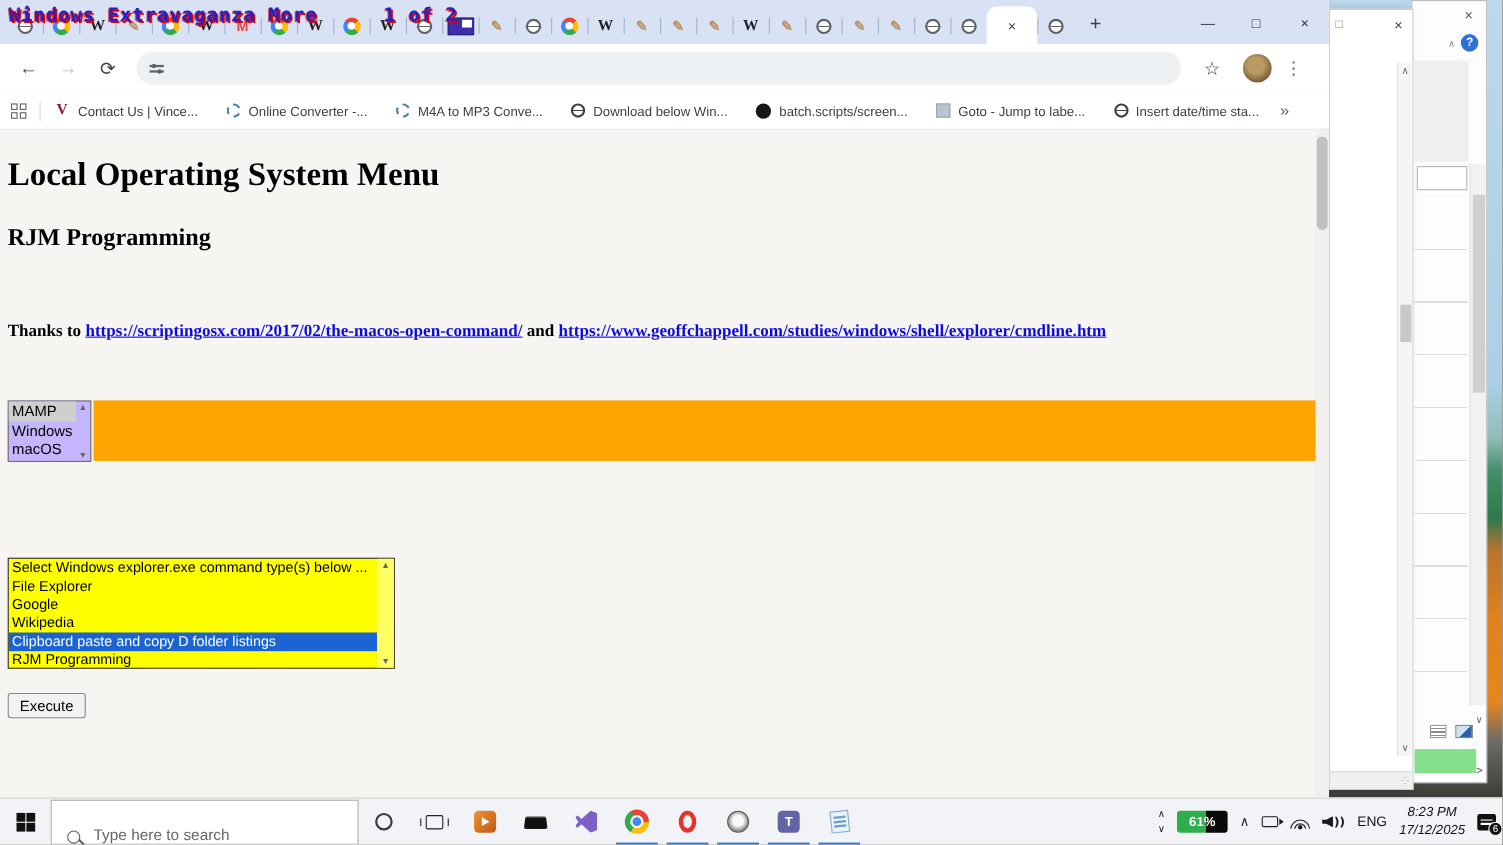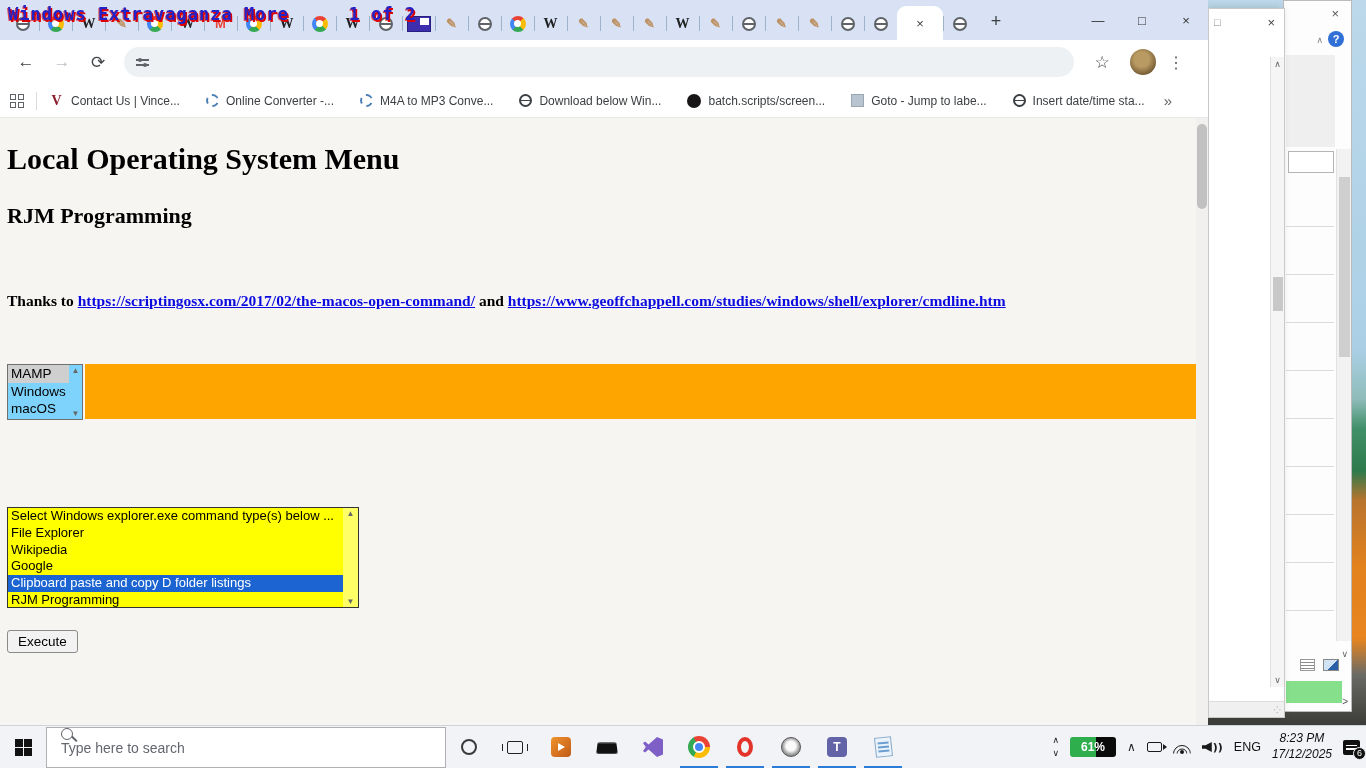--- a/index.html
+++ b/index.html
@@ -76,21 +76,21 @@
   #date-row{position:absolute;left:7px;top:127px;display:flex;align-items:center;gap:14px;}
   #date-head{font-size:17px;font-weight:bold;}
   .mini-btn{display:flex;align-items:center;gap:6px;background:#f5f5f5;border:1px solid #8a8a8a;border-radius:3px;padding:3px 9px;font:13.5px "Liberation Sans",sans-serif;color:#000;cursor:pointer;}
   .emailic{width:16px;height:12px;background:#fff;border:1px solid #b5b5b5;border-radius:2px;position:relative;}
   .emailic::after{content:"";position:absolute;left:5px;bottom:2px;width:6px;height:4px;background:#e05252;}
   .smsic{width:16px;height:11px;background:#ccd54a;border:1px solid #72762c;border-radius:2px;
     background-image:repeating-linear-gradient(to bottom,transparent 0 2px,#8a8d34 2px 3px);}
   #thanks{position:absolute;left:7px;top:174px;font-size:15.5px;font-weight:bold;color:#000;}
   #thanks a{color:#0b0be0;text-decoration:underline;cursor:pointer;}
   
-  #os-select{position:absolute;left:7px;top:246px;width:76px;height:56px;background:#7dd3fc;border:1px solid #707070;display:flex;}
+  #os-select{position:absolute;left:7px;top:246px;width:76px;height:56px;background:#c4b5fd;border:1px solid #707070;display:flex;}
   #os-options{flex:1;font:13.5px "Liberation Sans",sans-serif;color:#000;}
   .osopt{padding:0 3px;line-height:17.5px;cursor:pointer;white-space:nowrap;}
   .osopt.sel{background:#cfcfcf;}
   .scrollcol{width:15px;display:flex;flex-direction:column;justify-content:space-between;align-items:center;padding:1px 0;font-size:8px;color:#666;}
   .scrollcol span{cursor:pointer;}
   #orange-bar{position:absolute;left:85px;top:246px;width:1114px;height:55px;background:#ffa500;}
   
   #cmd-select{position:absolute;left:7px;top:389px;width:352px;height:101px;background:#ffff00;border:1px solid #333;display:flex;}
   #cmd-options{flex:1;font:13px "Liberation Sans",sans-serif;color:#000;overflow:hidden;}
   .cmdopt{padding:0 3px;line-height:16.8px;white-space:nowrap;cursor:pointer;}
@@ -123,21 +123,21 @@
   #fw-scroll{position:absolute;right:0;top:48px;bottom:30px;width:14px;background:#f5f5f5;border-left:1px solid #e0e0e0;display:flex;flex-direction:column;align-items:center;justify-content:space-between;padding:2px 0;font-size:9px;color:#666;}
   #fw-thumb{position:absolute;left:2px;top:220px;width:10px;height:34px;background:#c8c8c8;}
   #fw-bottom{position:absolute;left:0;right:0;bottom:0;height:16px;background:#f0f0f0;border-top:1px solid #ddd;}
   #fw-grip{position:absolute;right:2px;bottom:1px;font-size:9px;color:#999;letter-spacing:1px;}
 
   
   #taskbar{position:absolute;left:0;top:725px;width:1366px;height:43px;background:#f1f3f6;border-top:1px solid #cfd4d9;display:flex;align-items:center;}
   .tb-btn{width:46px;height:43px;display:flex;align-items:center;justify-content:center;position:relative;cursor:pointer;}
   .winlogo{display:grid;grid-template-columns:8px 8px;grid-template-rows:8px 8px;gap:1px;}
   .winlogo i{background:#111;}
-  #tb-search{width:400px;height:41px;background:#fff;border:1px solid #b0b0b0;display:flex;align-items:flex-start;padding:0 14px;cursor:text;flex-direction:column;}
+  #tb-search{width:280px;height:41px;background:#fff;border:1px solid #b0b0b0;display:flex;align-items:flex-end;padding:0 14px;cursor:text;}
   .lens{width:12px;height:12px;border:1.6px solid #5f6368;border-radius:50%;position:relative;margin-right:12px;flex:none;}
   .lens::after{content:"";position:absolute;width:7px;height:1.6px;background:#5f6368;transform:rotate(45deg);right:-6px;bottom:-1px;}
   #tb-search span{font-size:14px;color:#63666e;}
   .cortana{width:16px;height:16px;border:2px solid #3a3a3a;border-radius:50%;}
   .tv{width:16px;height:13px;border:1.5px solid #222;border-radius:2px;position:relative;}
   .tv::before{content:"";position:absolute;left:-6px;top:2px;bottom:2px;width:2px;border-left:1.5px solid #222;}
   .tv::after{content:"";position:absolute;right:-6px;top:2px;bottom:2px;width:2px;border-right:1.5px solid #222;}
   .running::after{content:"";position:absolute;left:4px;right:4px;bottom:0;height:3px;background:#2b7cd8;}
   .mediaic{width:20px;height:20px;border-radius:4px;background:linear-gradient(135deg,#f0922c,#c05a1a);display:flex;align-items:center;justify-content:center;}
   .mediaic::after{content:"";border-left:7px solid #fff;border-top:4.5px solid transparent;border-bottom:4.5px solid transparent;}
@@ -387,22 +387,22 @@
           <span>▲</span>
           <span>▼</span>
         </div>
       </div>
       <div id="orange-bar"></div>
 
       <div id="cmd-select">
         <div id="cmd-options">
             <div class="cmdopt">Select Windows explorer.exe command type(s) below ...</div>
             <div class="cmdopt">File Explorer</div>
+            <div class="cmdopt">Google</div>
             <div class="cmdopt">Wikipedia</div>
-            <div class="cmdopt">Google</div>
             <div class="cmdopt sel">Clipboard paste and copy D folder listings</div>
             <div class="cmdopt">RJM Programming</div>
           </div>
         <div class="scrollcol" id="cmd-scroll">
           <span>▲</span>
           <span>▼</span>
         </div>
       </div>
 
       <button id="execute">Execute</button>

